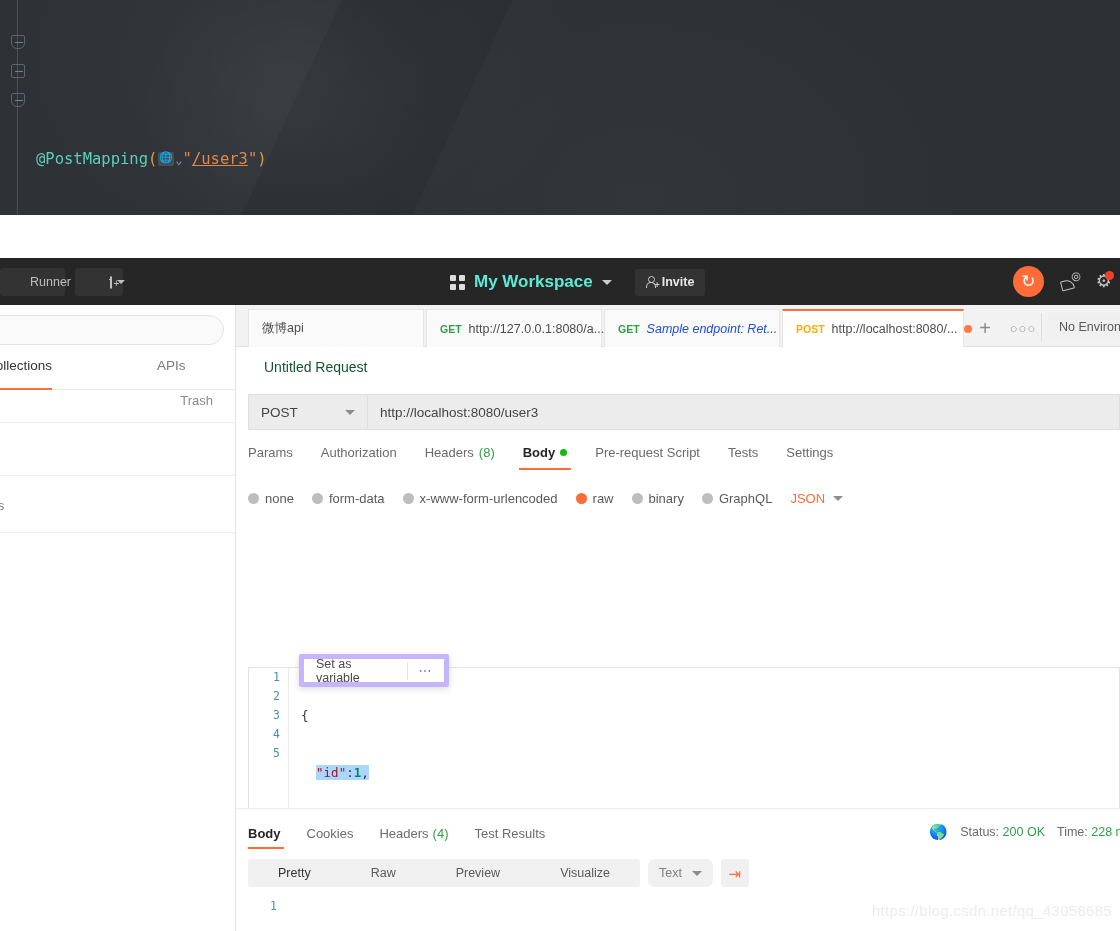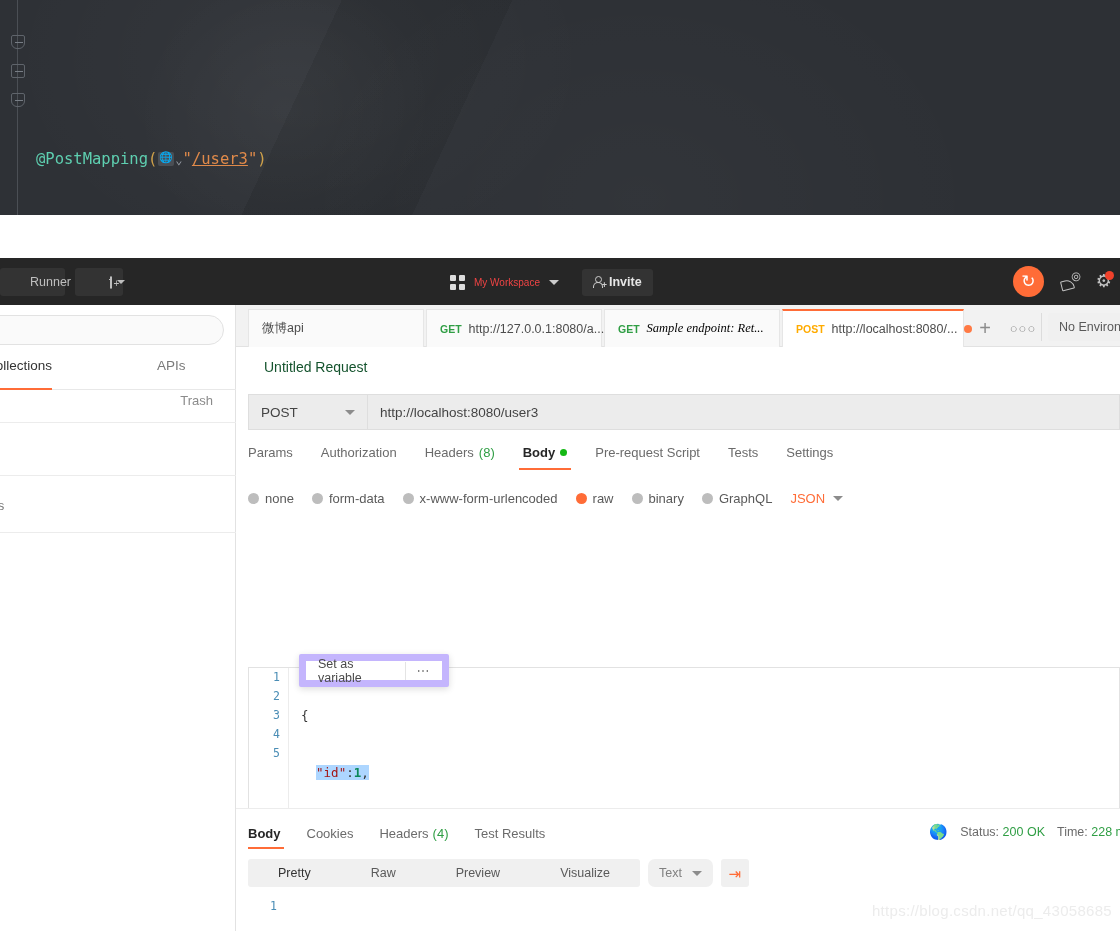--- a/index.html
+++ b/index.html
@@ -97,21 +97,21 @@
     content: "+"; position: absolute; left: 3px; top: 1px; font-size: 10px; color: #bfbfbf; line-height: 11px;
   }
   .chev { width: 0; height: 0; border-left: 4px solid transparent; border-right: 4px solid transparent; border-top: 4.5px solid #bfbfbf; }
 
   .ws-center {
     position: absolute; left: 450px; top: 10px; height: 28px;
     display: flex; align-items: center; gap: 9px;
   }
   .grid-ico { display: grid; grid-template-columns: 6px 6px; grid-template-rows: 6px 6px; gap: 3px; }
   .grid-ico i { background: #ddd; display: block; border-radius: 1px; }
-  .ws-name { color: #ef4444; font-size: 10px; font-weight: normal; }
+  .ws-name { color: #5eead4; font-size: 17px; font-weight: bold; }
   .ws-chev { width:0;height:0;border-left:5px solid transparent;border-right:5px solid transparent;border-top:5px solid #ccc; }
   .btn-invite {
     margin-left: 14px; height: 27px; background: #333; border-radius: 3px;
     display: flex; align-items: center; gap: 5px; padding: 0 11px;
     color: #e6e6e6; font-size: 12.5px; font-weight: bold; cursor: pointer;
   }
   .person-ico { position: relative; width: 11px; height: 13px; }
   .person-ico::before { content:""; position:absolute; left:2px; top:0; width:5px; height:5px; border:1.2px solid #ccc; border-radius:50%; }
   .person-ico::after { content:""; position:absolute; left:0.5px; top:6px; width:8px; height:5px; border:1.2px solid #ccc; border-bottom:none; border-radius:5px 5px 0 0; }
   .person-plus { position: absolute; right: -3px; bottom: -1px; font-size: 9px; color: #ccc; line-height: 9px; }
@@ -179,21 +179,21 @@
     position: absolute; top: 4px; height: 38px; background: #fafafa;
     border: 1px solid #e6e6e6; border-bottom: none;
     display: flex; align-items: center; gap: 7px; padding: 0 13px;
     font-size: 12.5px; color: #4d4d4d; cursor: pointer; white-space: nowrap;
   }
   .rq-tab.active { background: #fff; border-top: 2px solid #ff6c37; padding-top: 0; }
   .rq-method { font-size: 10.5px; font-weight: bold; }
   .m-get { color: #2f9e44; }
   .m-post { color: #ffab00; }
   .rq-title { color: #4d4d4d; font-size: 12.5px; }
-  .rq-title.italic { font-style: italic; color: #000000; font-family: Liberation Serif, serif; }
+  .rq-title.italic { font-style: italic; color: #1d4ed8; }
   .rq-dot { width: 8px; height: 8px; border-radius: 50%; background: #ff7a45; flex: none; }
   .tab-plus {
     position: absolute; top: 4px; left: 730px; width: 38px; height: 38px;
     display: flex; align-items: center; justify-content: center;
     font-size: 20px; color: #8c8c8c; cursor: pointer;
   }
   .tab-more {
     position: absolute; top: 4px; left: 768px; width: 38px; height: 38px;
     display: flex; align-items: center; justify-content: center;
     font-size: 13px; color: #8c8c8c; letter-spacing: 1px; cursor: pointer;
@@ -240,21 +240,21 @@
     display: flex; align-items: center; gap: 6px; font-size: 13px; color: #5a5a5a;
     cursor: pointer; margin-right: 18px; white-space: nowrap;
   }
   .radio { width: 11px; height: 11px; border-radius: 50%; background: #bdbdbd; flex: none; }
   .radio.on { background: #ff6c37; }
   .json-sel { display: flex; align-items: center; gap: 8px; color: #ff6c37; font-size: 13px; cursor: pointer; }
   .json-chev { width:0;height:0;border-left:5px solid transparent;border-right:5px solid transparent;border-top:5px solid #8c8c8c; }
 
   .popover {
     position: absolute; left: 63px; top: 307px; width: 150px; height: 33px;
-    background: #fff; border: 7px solid #c4b5fd; border-radius: 2px;
+    background: #fff; border: 5px solid #c4b5fd; border-radius: 2px;
     box-shadow: 0 2px 7px rgba(0,0,0,0.14);
     display: flex; align-items: center; z-index: 30;
   }
   .pop-item { padding: 0 12px; font-size: 12.5px; color: #4a4a4a; cursor: pointer; }
   .pop-sep { width: 1px; height: 18px; background: #e4e4e4; }
   .pop-dots { padding: 0 11px; font-size: 13px; color: #5a5a5a; letter-spacing: 1.5px; cursor: pointer; }
 
   .editor {
     position: absolute; left: 12px; top: 320px; width: 872px; height: 254px;
     border: 1px solid #e2e2e2; background: #fff;

